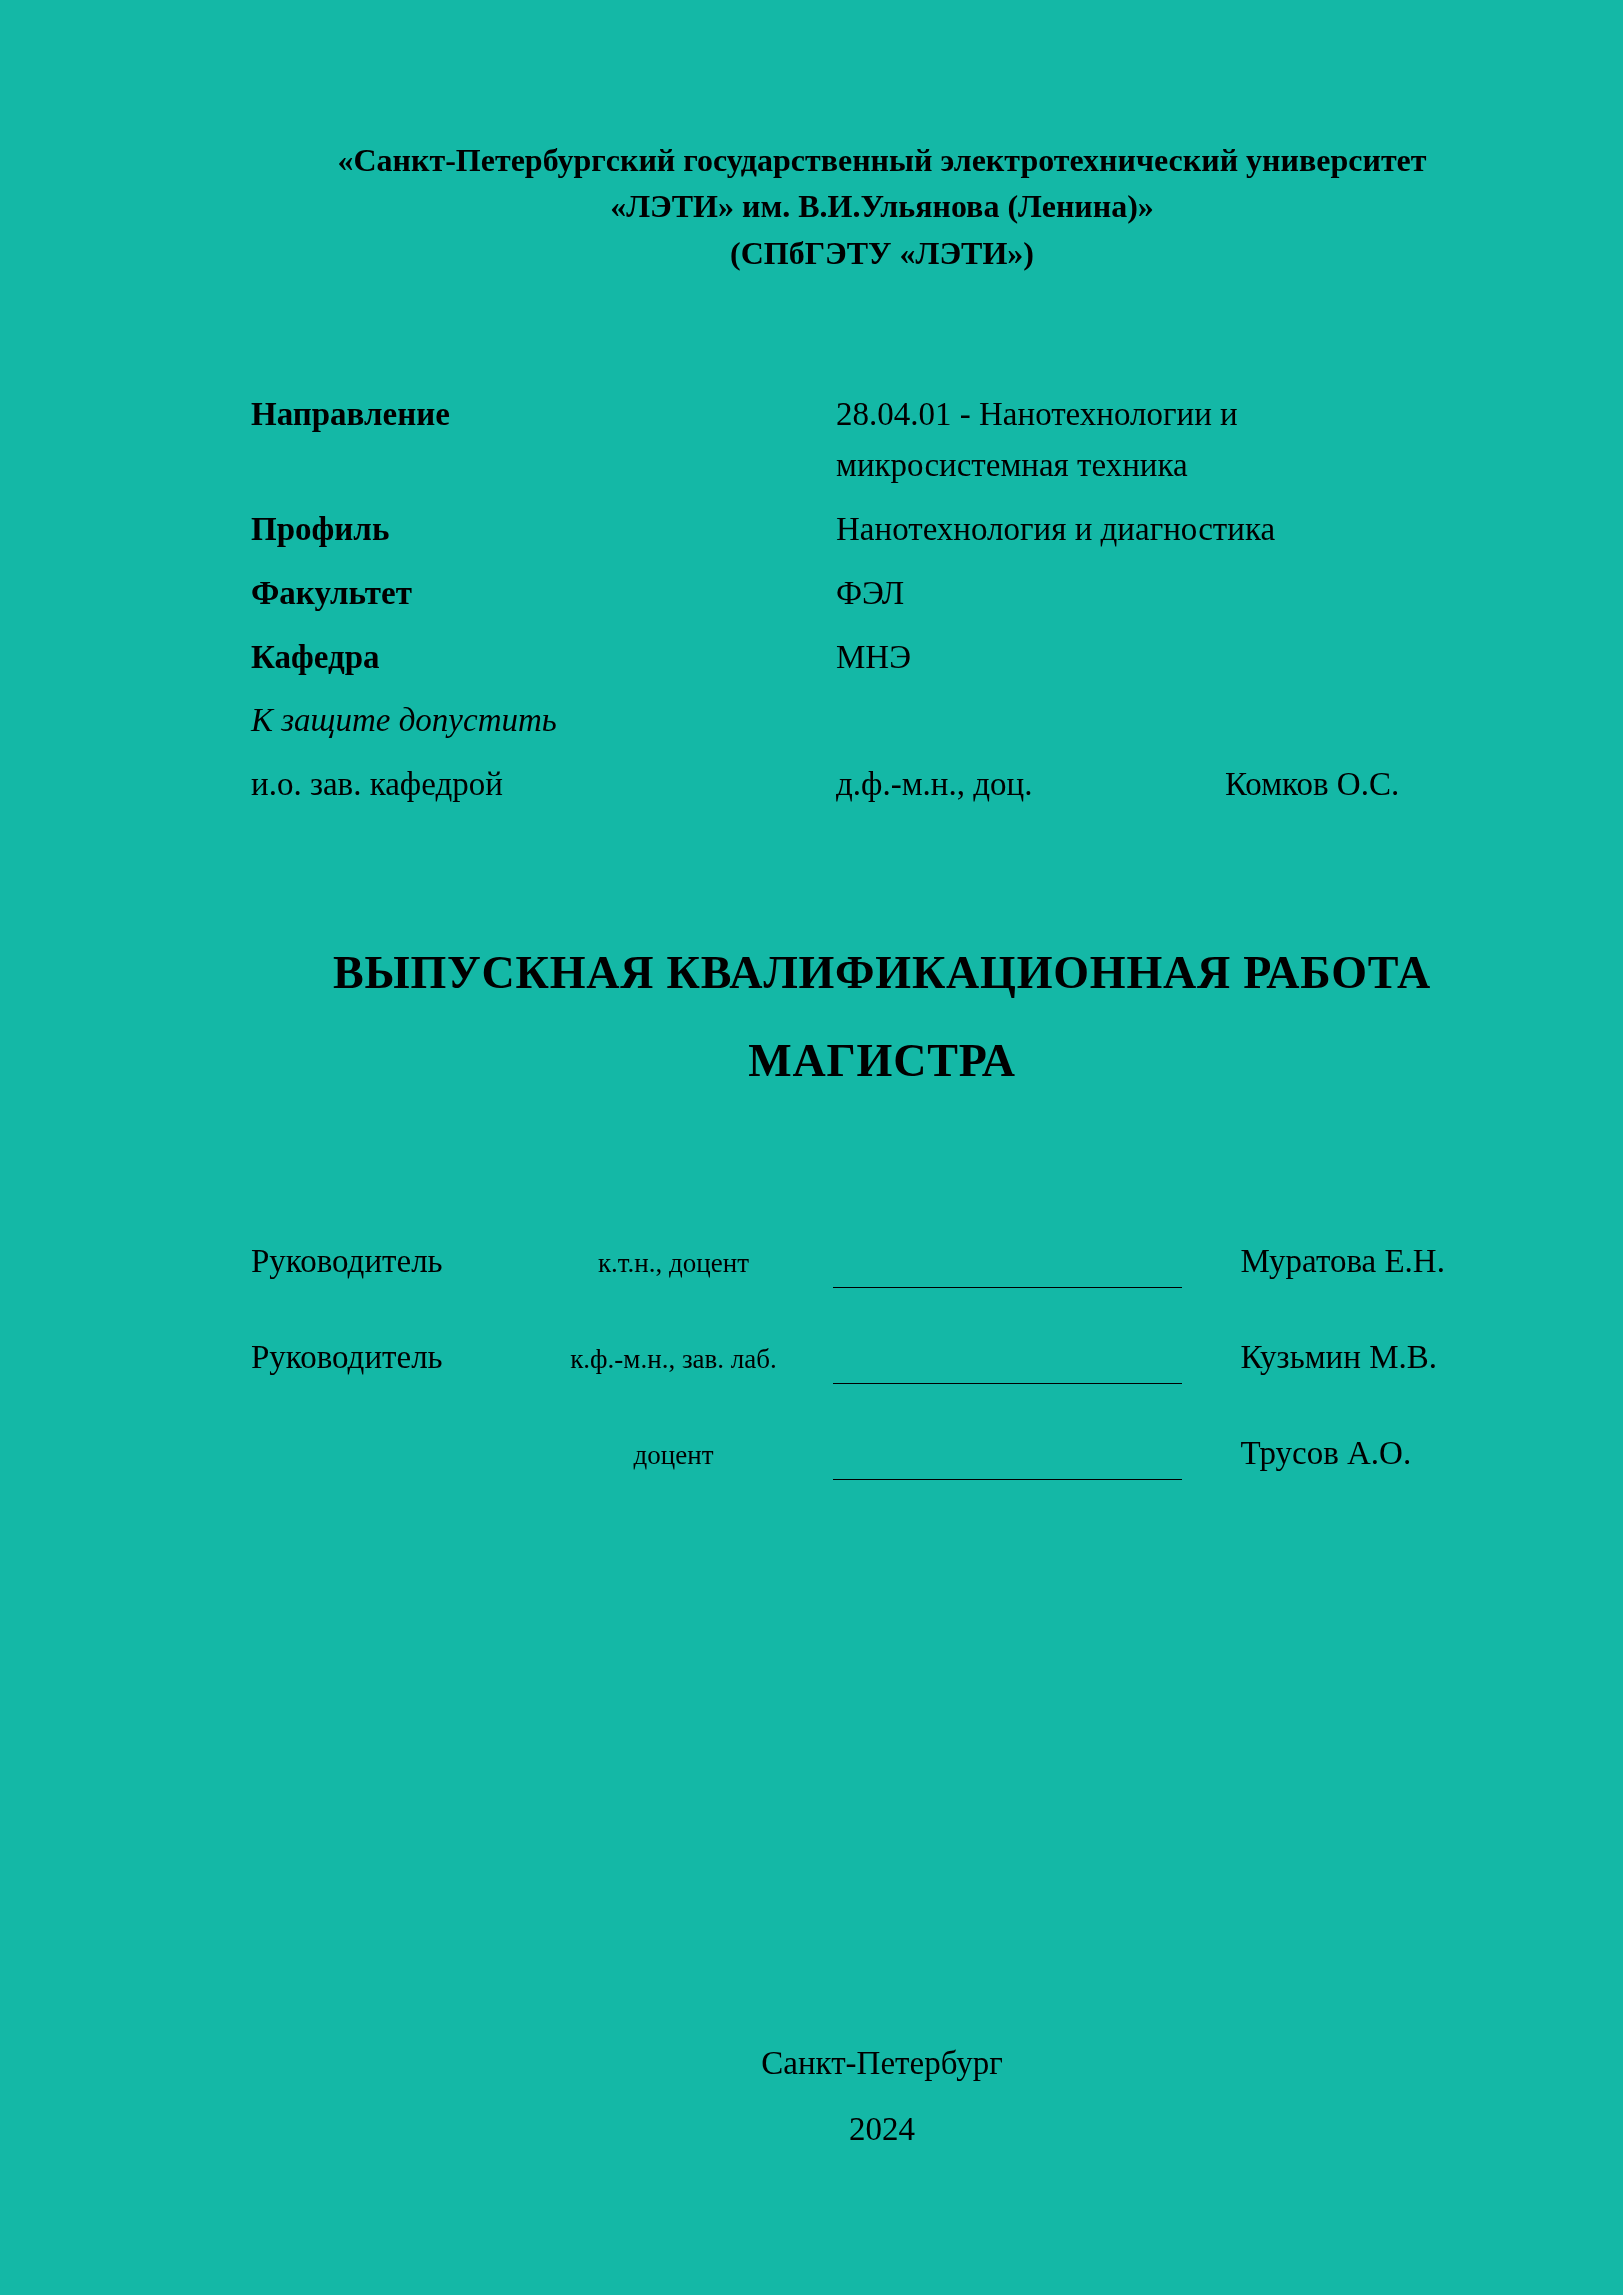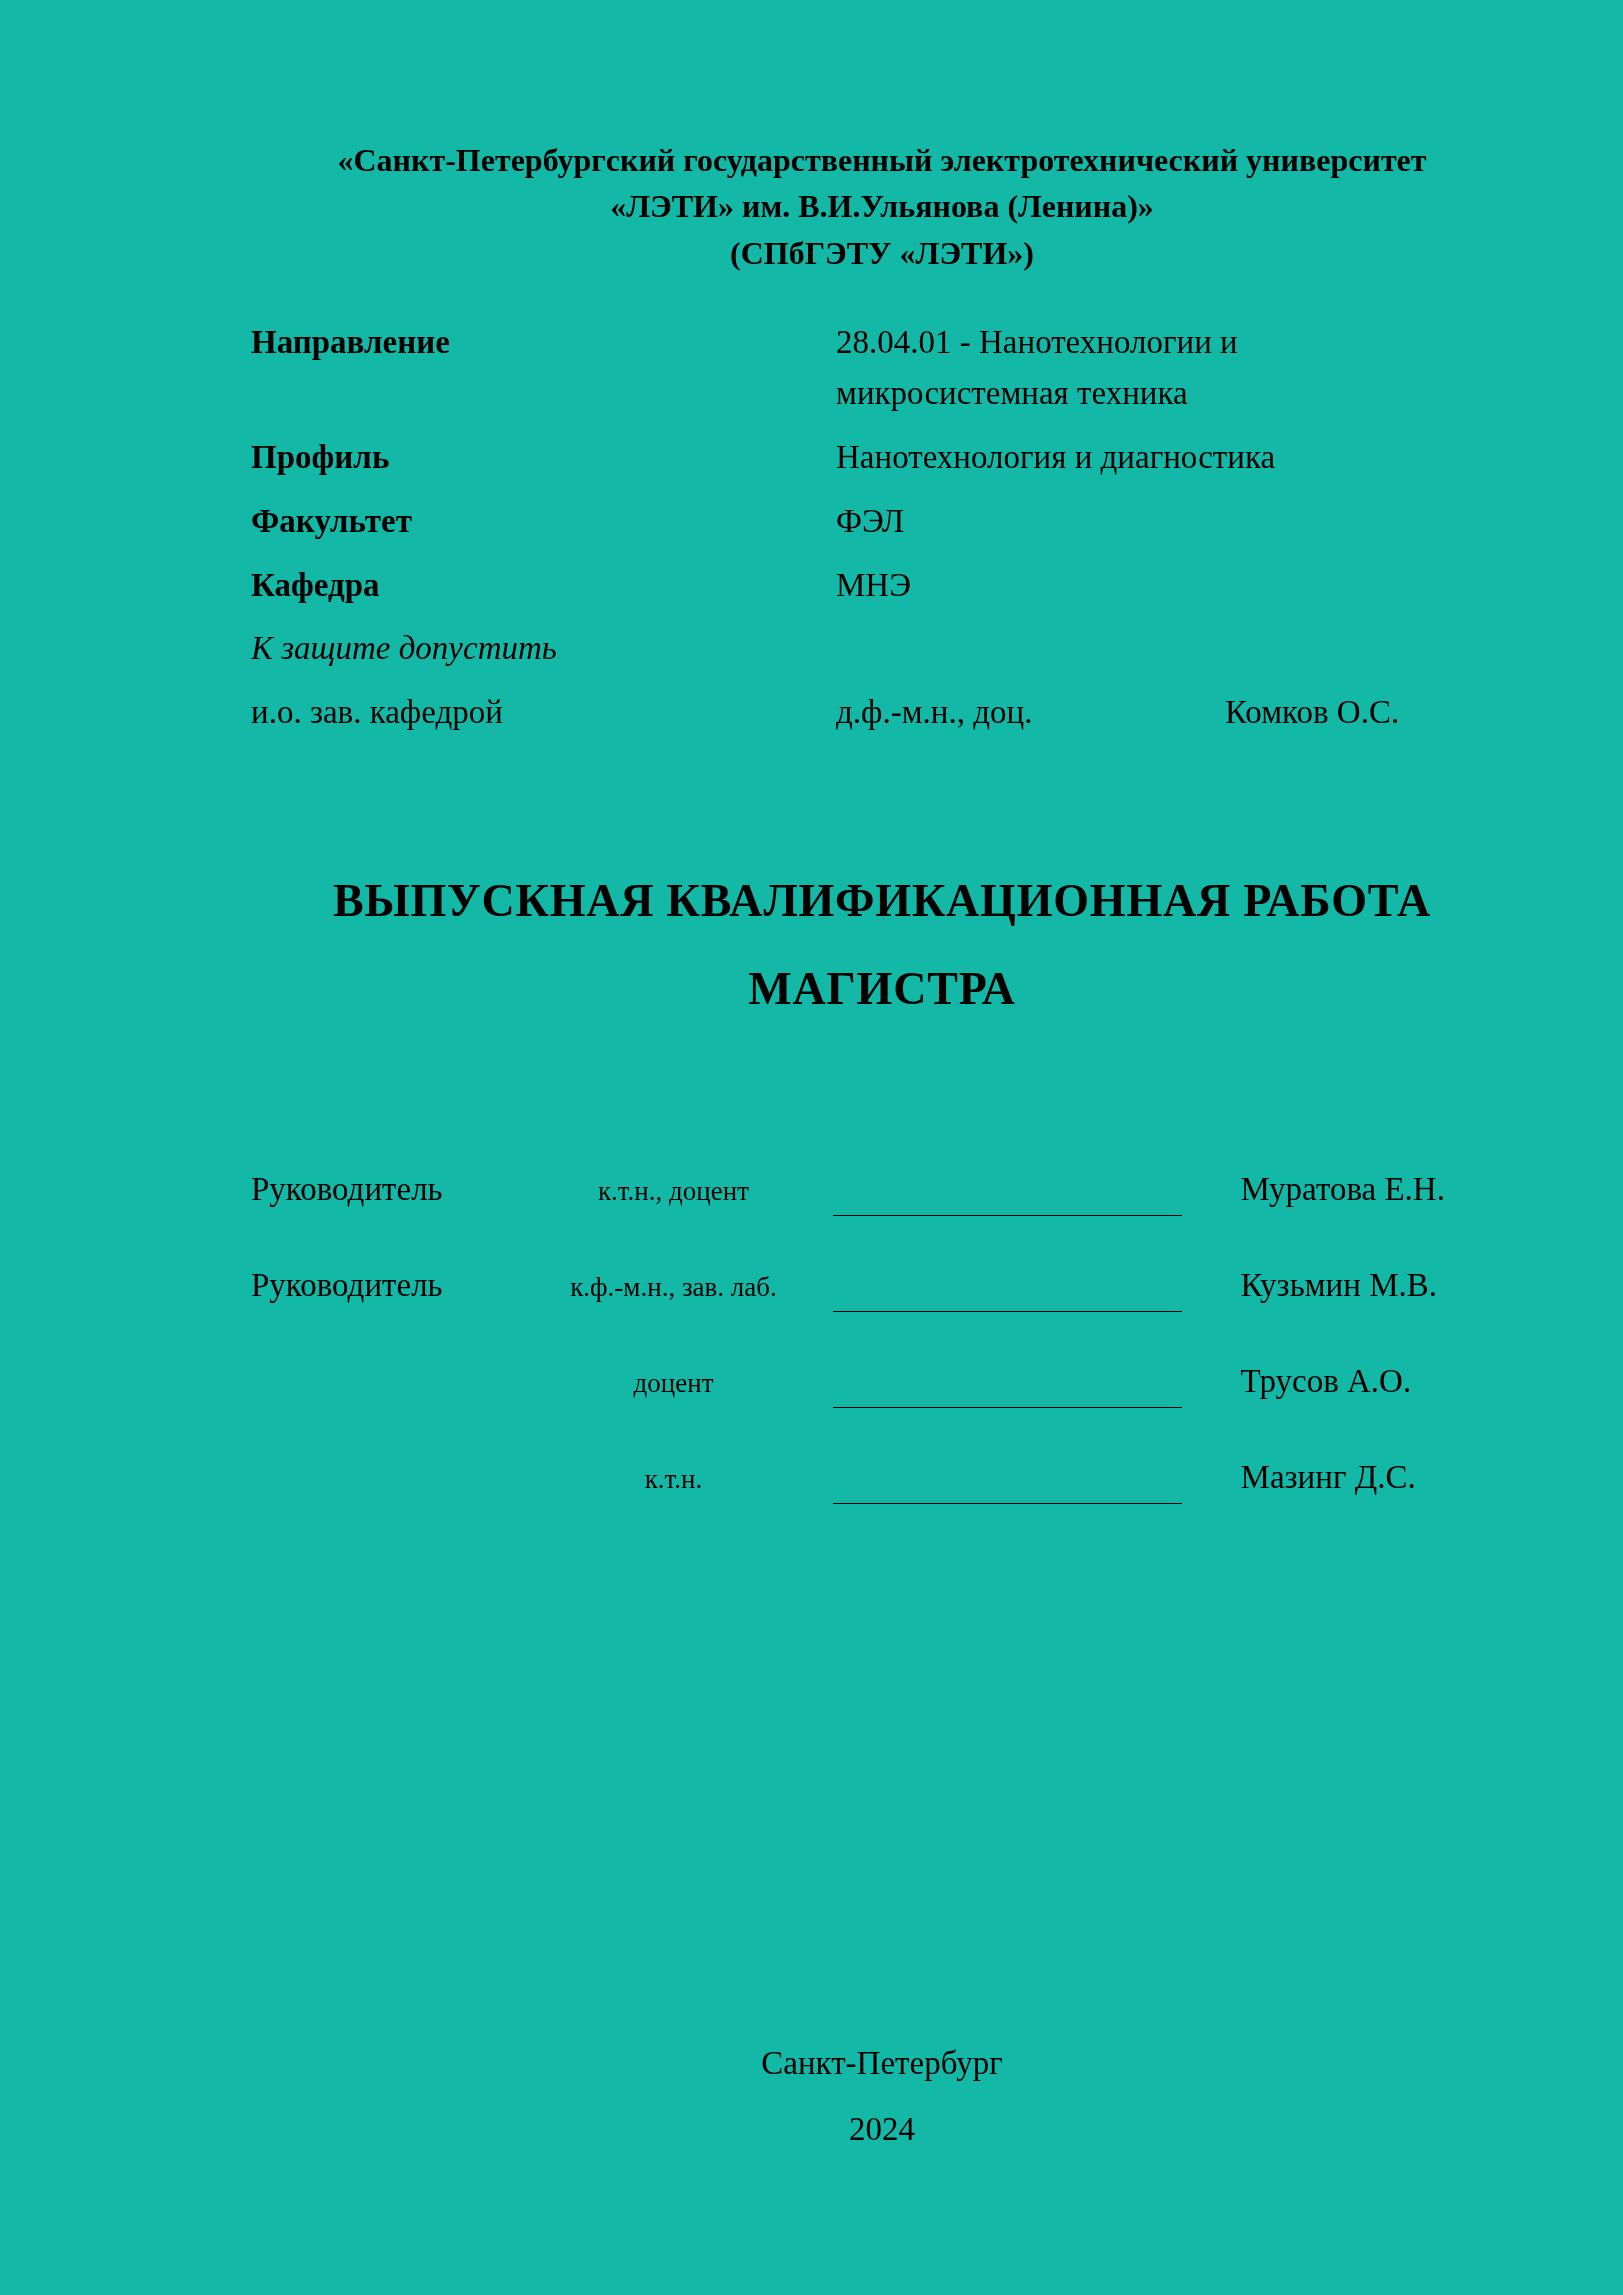--- a/index.html
+++ b/index.html
@@ -21,21 +21,21 @@
   }
   
   .uni-header {
     text-align: center;
     font-weight: bold;
     font-size: 32px;
     line-height: 1.45;
   }
   
   .program {
-    margin-top: 41px;
+    margin-top: 113px;
   }
   .row {
     display: flex;
     align-items: baseline;
     margin-bottom: 12.6px;
     line-height: 1.55;
   }
   .col-label {
     width: 585px;
     flex-shrink: 0;
@@ -183,26 +183,20 @@
       <div class="sig-name">Кузьмин М.В.</div>
     </div>
 
     <div class="sig-row">
       <div class="sig-role"></div>
       <div class="sig-degree">доцент</div>
       <div class="sig-line">&nbsp;</div>
       <div class="sig-name">Трусов А.О.</div>
     </div>
 
-    <div class="sig-row">
-      <div class="sig-role"></div>
-      <div class="sig-degree">к.т.н.</div>
-      <div class="sig-line">&nbsp;</div>
-      <div class="sig-name">Мазинг Д.С.</div>
-    </div>
 
   </section>
 
   <footer class="footer">
     <div>Санкт-Петербург</div>
     <div>2024</div>
   </footer>
 
 </div>
 

